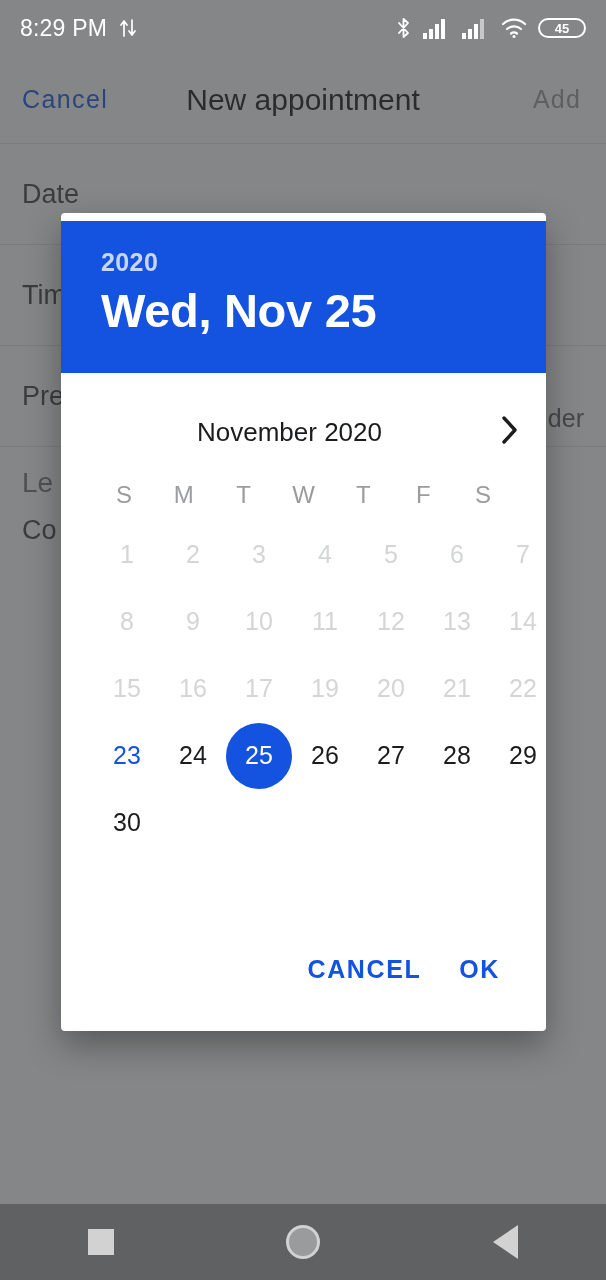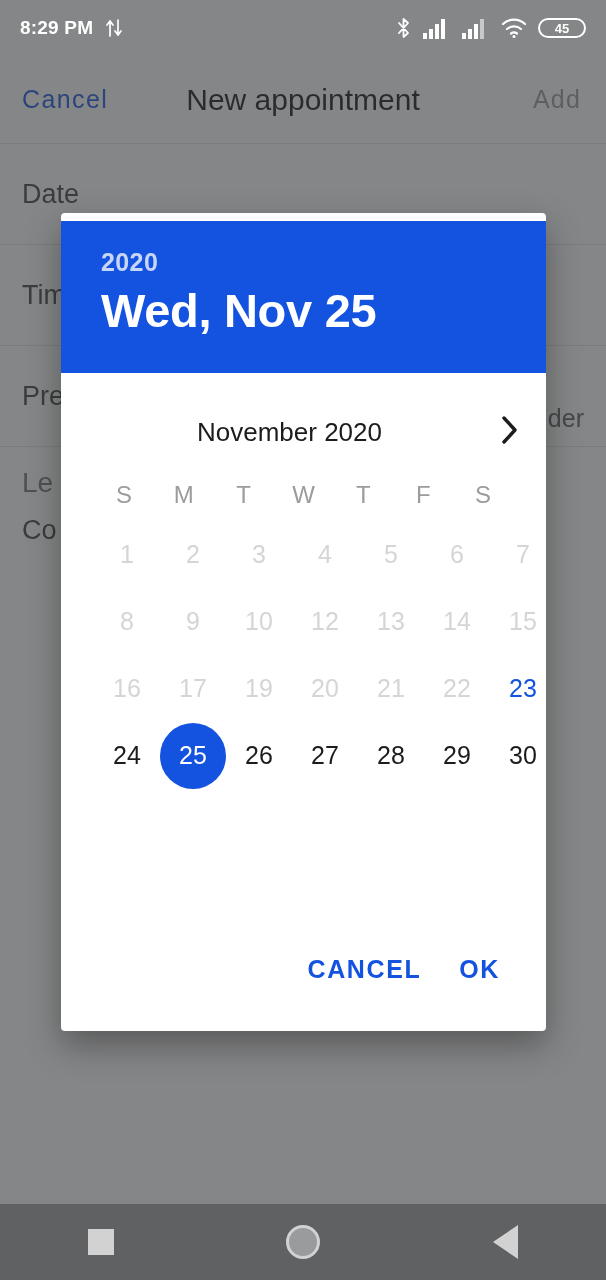--- a/index.html
+++ b/index.html
@@ -17,21 +17,21 @@
     position: absolute; inset: 0;
     background: #ffffff;
   }
   .statusbar {
     position: absolute; top: 0; left: 0; width: 606px; height: 56px;
     display: flex; align-items: center; justify-content: space-between;
     padding: 0 20px;
     color: #ffffff;
   }
   .sb-left { display: flex; align-items: center; gap: 12px; }
-  .sb-clock { font-size: 19px; font-weight: bold; letter-spacing: 0.2px; }
+  .sb-clock { font-size: 23px; font-weight: normal; letter-spacing: 0.2px; }
   .sb-right { display: flex; align-items: center; gap: 11px; }
   .ic { display: inline-block; line-height: 0; }
 
   .appbar {
     position: absolute; top: 56px; left: 0; width: 606px; height: 88px;
     display: flex; align-items: center;
     border-bottom: 1px solid rgba(0,0,0,0.10);
   }
   .ab-cancel {
     position: absolute; left: 22px;
@@ -295,20 +295,23 @@
         <div class="day disabled">
           <span class="pill">8</span>
         </div>
         <div class="day disabled">
           <span class="pill">9</span>
         </div>
         <div class="day disabled">
           <span class="pill">10</span>
         </div>
         <div class="day disabled">
+          <span class="pill">11</span>
+        </div>
+        <div class="day disabled">
           <span class="pill">12</span>
         </div>
         <div class="day disabled">
           <span class="pill">13</span>
         </div>
         <div class="day disabled">
           <span class="pill">14</span>
         </div>
         <div class="day disabled">
           <span class="pill">15</span>

